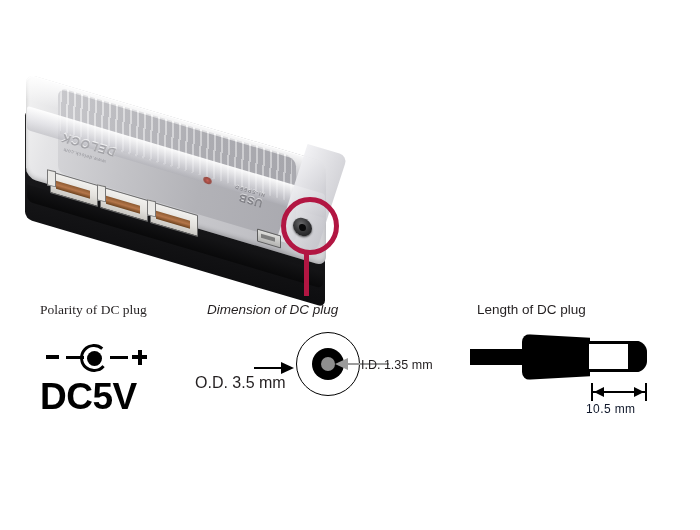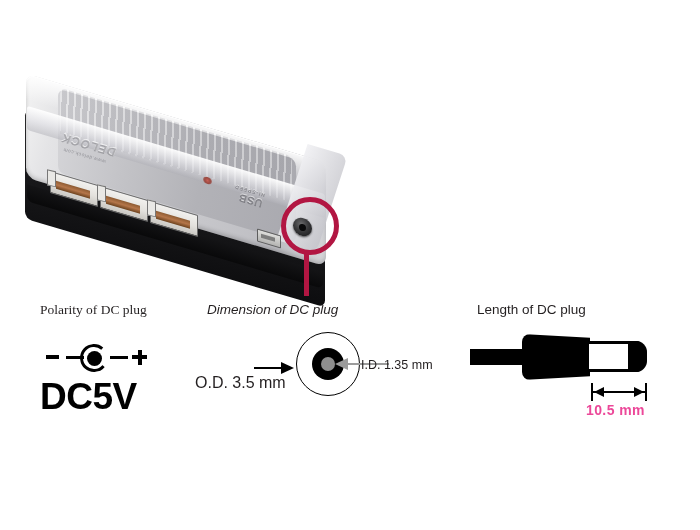--- a/index.html
+++ b/index.html
@@ -318,21 +318,21 @@
     width:0;height:0;border-top:5px solid transparent;border-bottom:5px solid transparent;
     border-right:10px solid #000;
   }
   .len-head-r{
     position:absolute; left:164px; top:56.5px;
     width:0;height:0;border-top:5px solid transparent;border-bottom:5px solid transparent;
     border-left:10px solid #000;
   }
   #length-label{
     position:absolute; left:116px; top:72px;
-    font-size:14px; font-weight:bold; color:#ec4899; letter-spacing:.4px;
+    font-size:12px; font-weight:normal; color:#0f172a; letter-spacing:.4px;
     white-space:nowrap;
   }
 </style>
 </head>
 <body>
 
 <div id="product-photo">
 
   <div class="hub-base"></div>
   <div class="hub-base-edge"></div>

